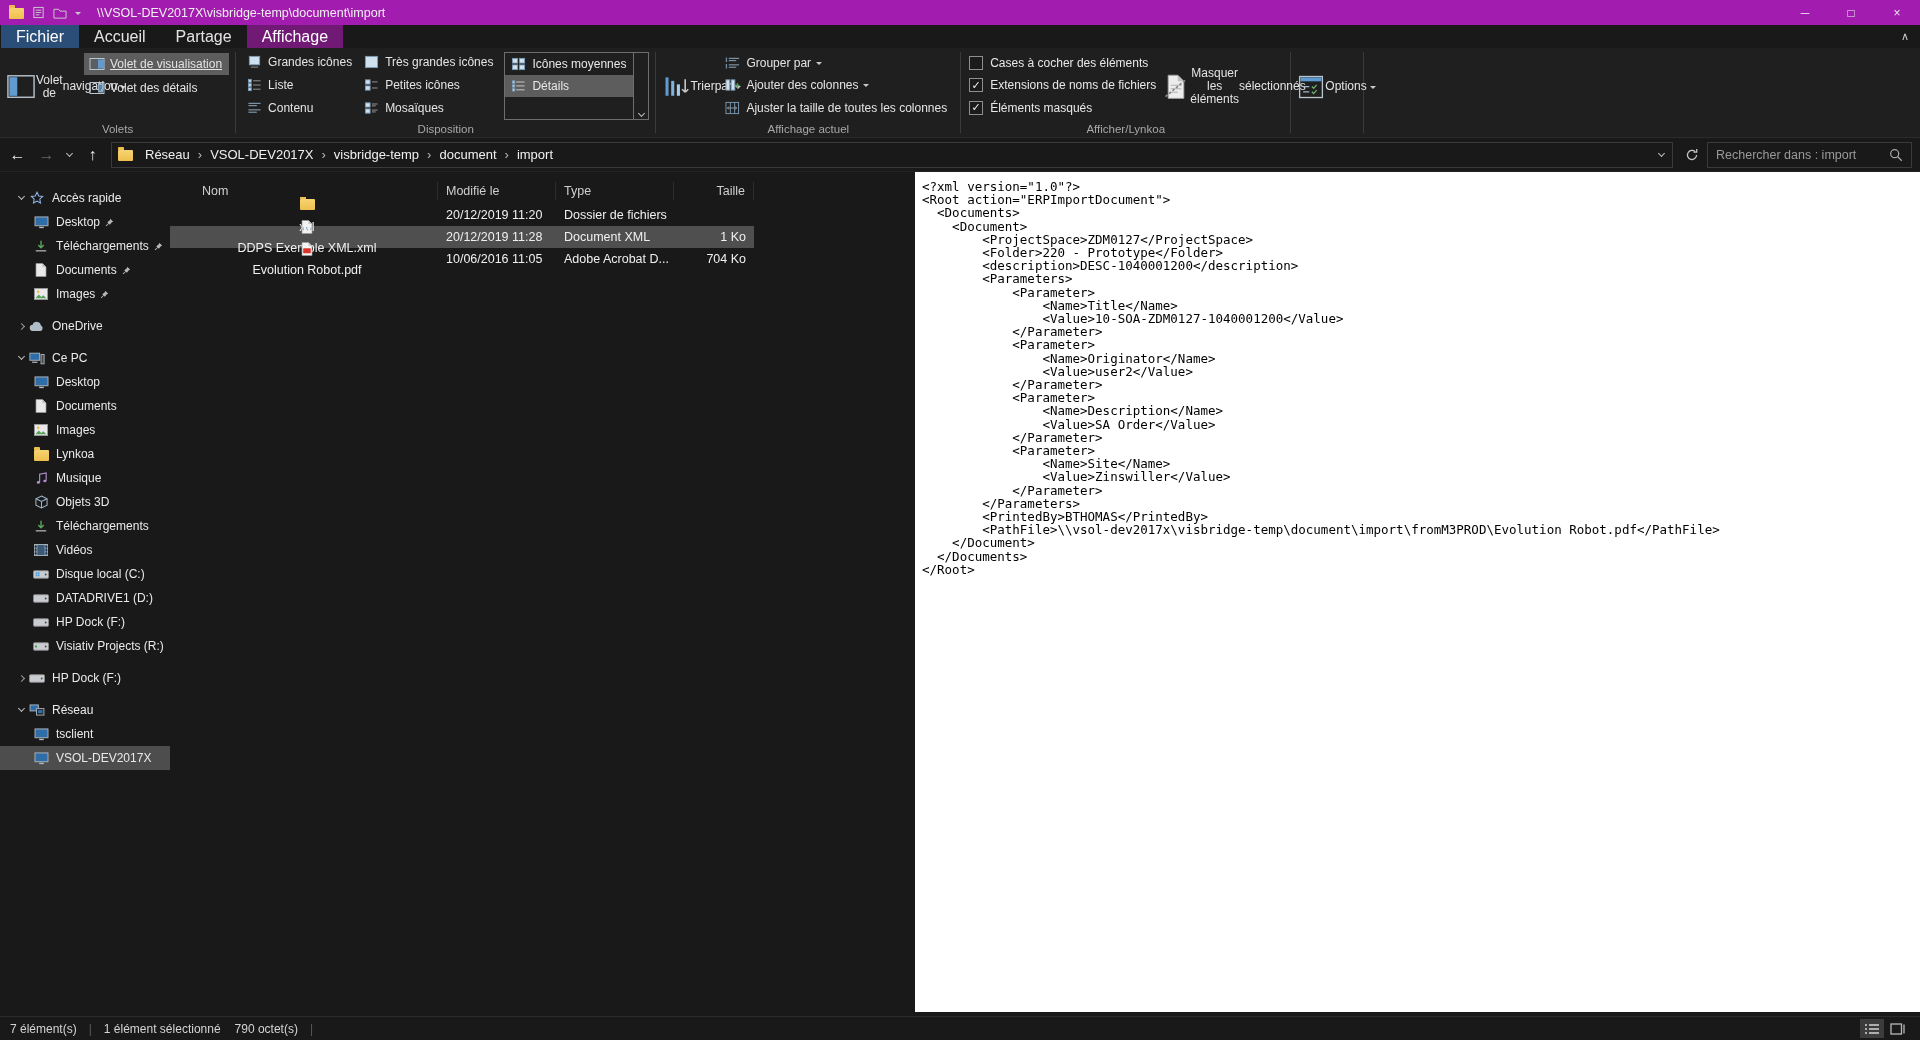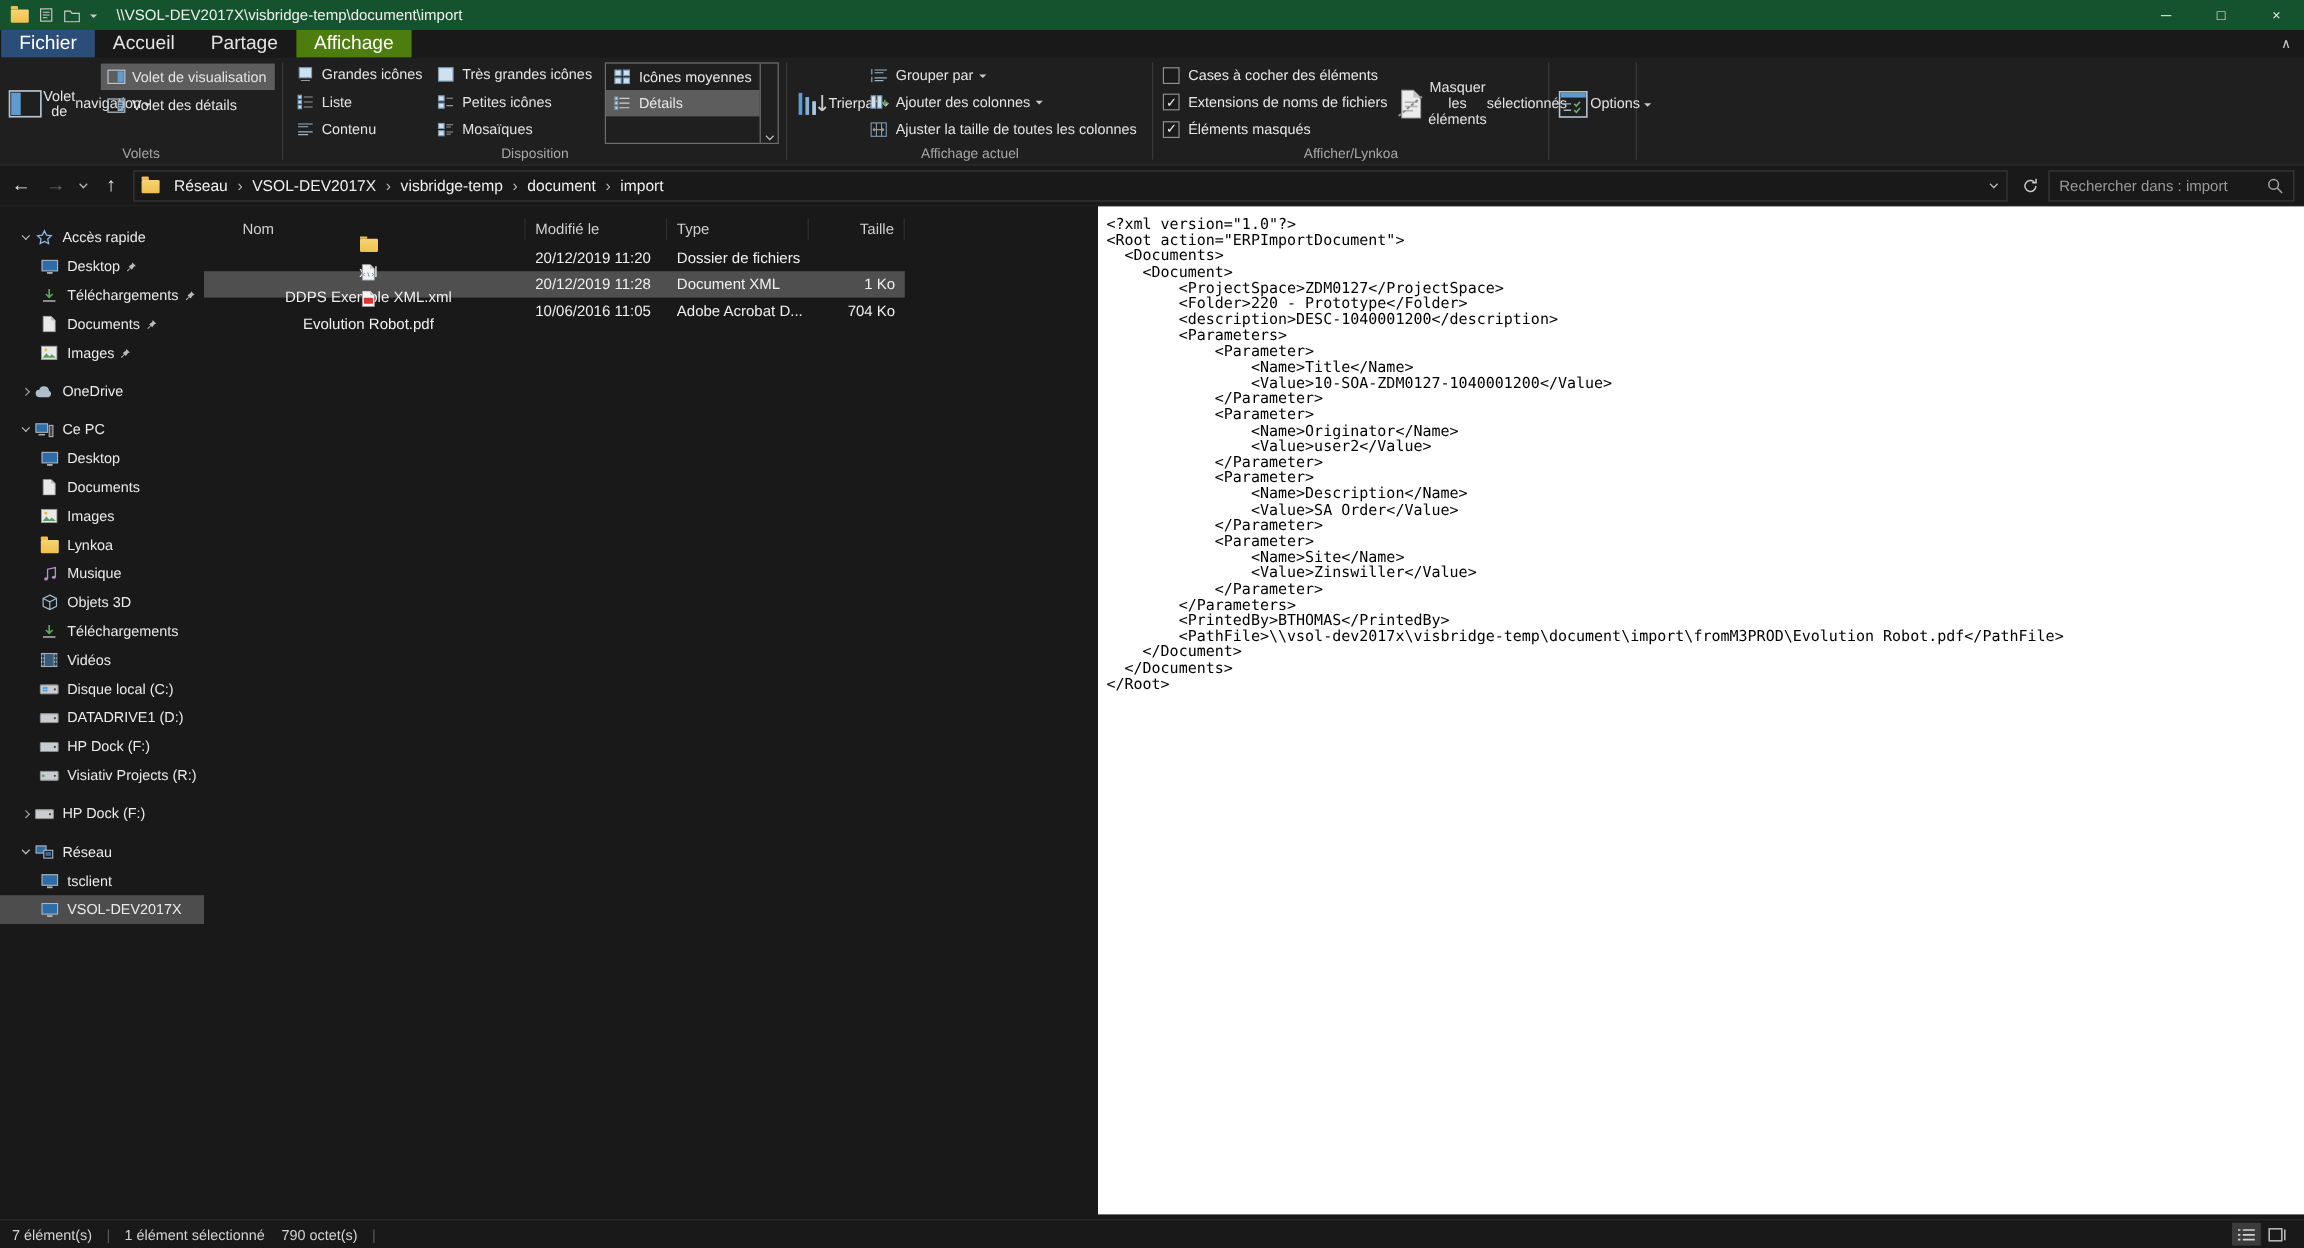--- a/index.html
+++ b/index.html
@@ -1,43 +1,43 @@
 <!DOCTYPE html>
 <html><head>
 <meta charset="utf-8">
 <style>
   * { margin:0; padding:0; box-sizing:border-box; }
   html,body { width:1920px; height:1040px; overflow:hidden; }
   body { background:#191919; color:#e8e8e8; font-family:"Liberation Sans","DejaVu Sans",sans-serif; font-size:13px; display:flex; flex-direction:column; }
 
   
-  .titlebar { height:25px; background:#14532d; display:flex; align-items:center; flex:0 0 auto; }
+  .titlebar { height:25px; background:#a21caf; display:flex; align-items:center; flex:0 0 auto; }
   .tb-left { display:flex; align-items:center; gap:8px; padding-left:9px; }
   .tb-title { margin-left:16px; font-size:12.5px; color:#f0f0f0; white-space:nowrap; }
   .tb-controls { margin-left:auto; display:flex; height:100%; }
   .tb-btn { width:46px; height:100%; display:flex; align-items:center; justify-content:center; color:#e8e8e8; font-size:12px; }
 
   
   .tabrow { height:23px; background:#191919; display:flex; align-items:stretch; flex:0 0 auto; }
   .tab { padding:3px 15px 2px; font-size:16px; color:#e4e4e4; display:flex; align-items:center; }
   .tab.file { background:#2b4e79; color:#fff; margin-left:1px; }
-  .tab.active { background:#4d7c0f; color:#fff; }
+  .tab.active { background:#701a75; color:#fff; }
   .tab-collapse { margin-left:auto; width:30px; display:flex; align-items:center; justify-content:center; color:#cfcfcf; font-size:11px; }
 
   
   .ribbon { height:90px; background:#1f1f1f; border-bottom:1px solid #2b2b2b; display:flex; flex:0 0 auto; }
   .rgroup { position:relative; padding:2px 6px 18px; display:flex; }
   .rgroup-label { position:absolute; bottom:2px; left:0; right:0; text-align:center; font-size:11.5px; color:#a8a8a8; }
   .rsep { width:1px; background:#3a3a3a; margin:4px 0; }
   .bigbtn { width:78px; display:flex; flex-direction:row; align-items:center; padding-top:4px; font-size:12px; line-height:13px; text-align:center; color:#e4e4e4; }
   .bigbtn .ric32 { height:32px; display:flex; align-items:center; }
   .bb-line { display:flex; align-items:center; gap:3px; justify-content:center; }
   .vcol { display:flex; flex-direction:column; justify-content:flex-start; }
   .smallbtn { display:flex; align-items:center; gap:5px; height:22px; margin:1px 0; padding:0 7px 0 4px; font-size:12px; color:#e4e4e4; white-space:nowrap; }
-  .smallbtn.toggled { background:#5d5d5d; }
+  .smallbtn.toggled { background:#5d5d5d;text-decoration:underline; }
   .ric { width:17px; display:inline-flex; justify-content:center; flex:0 0 auto; }
   .dar { width:0; height:0; border:3.5px solid transparent; border-top-color:#c9c9c9; margin-top:4px; display:inline-block; }
   .gallery { border:1px solid #6e6e6e; margin:2px 0 2px 4px; display:flex; height:68px; }
   .gal-col { display:flex; flex-direction:column; width:128px; }
   .gal-item { display:flex; align-items:center; gap:5px; height:22px; padding:0 5px; font-size:12px; white-space:nowrap; }
   .gal-item.selected { background:#5d5d5d; }
   .gal-strip { width:15px; border-left:1px solid #6e6e6e; display:flex; align-items:flex-end; justify-content:center; padding-bottom:3px; }
   .cbrow { display:flex; align-items:center; gap:7px; height:22px; margin:1px 0; padding:0 6px 0 2px; font-size:12px; white-space:nowrap; }
   .cb { width:14px; height:14px; border:1px solid #8f8f8f; background:#1b1b1b; display:inline-flex; align-items:center; justify-content:center; font-size:11px; color:#f2f2f2; flex:0 0 auto; }
   .chev { width:7px; height:7px; border-right:1.4px solid #bdbdbd; border-bottom:1.4px solid #bdbdbd; display:inline-block; }

